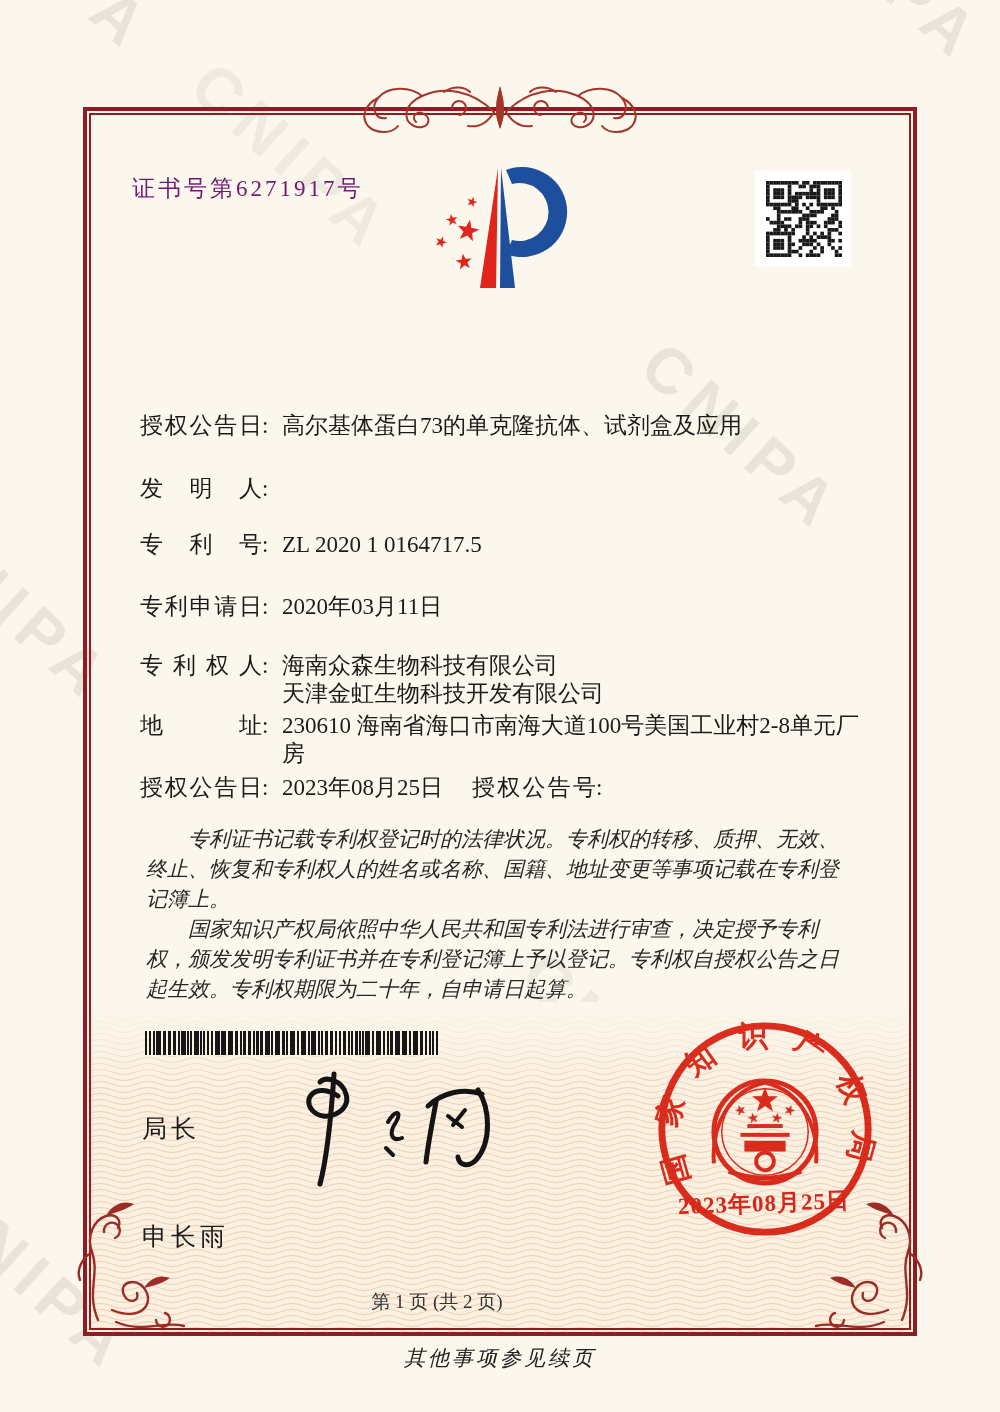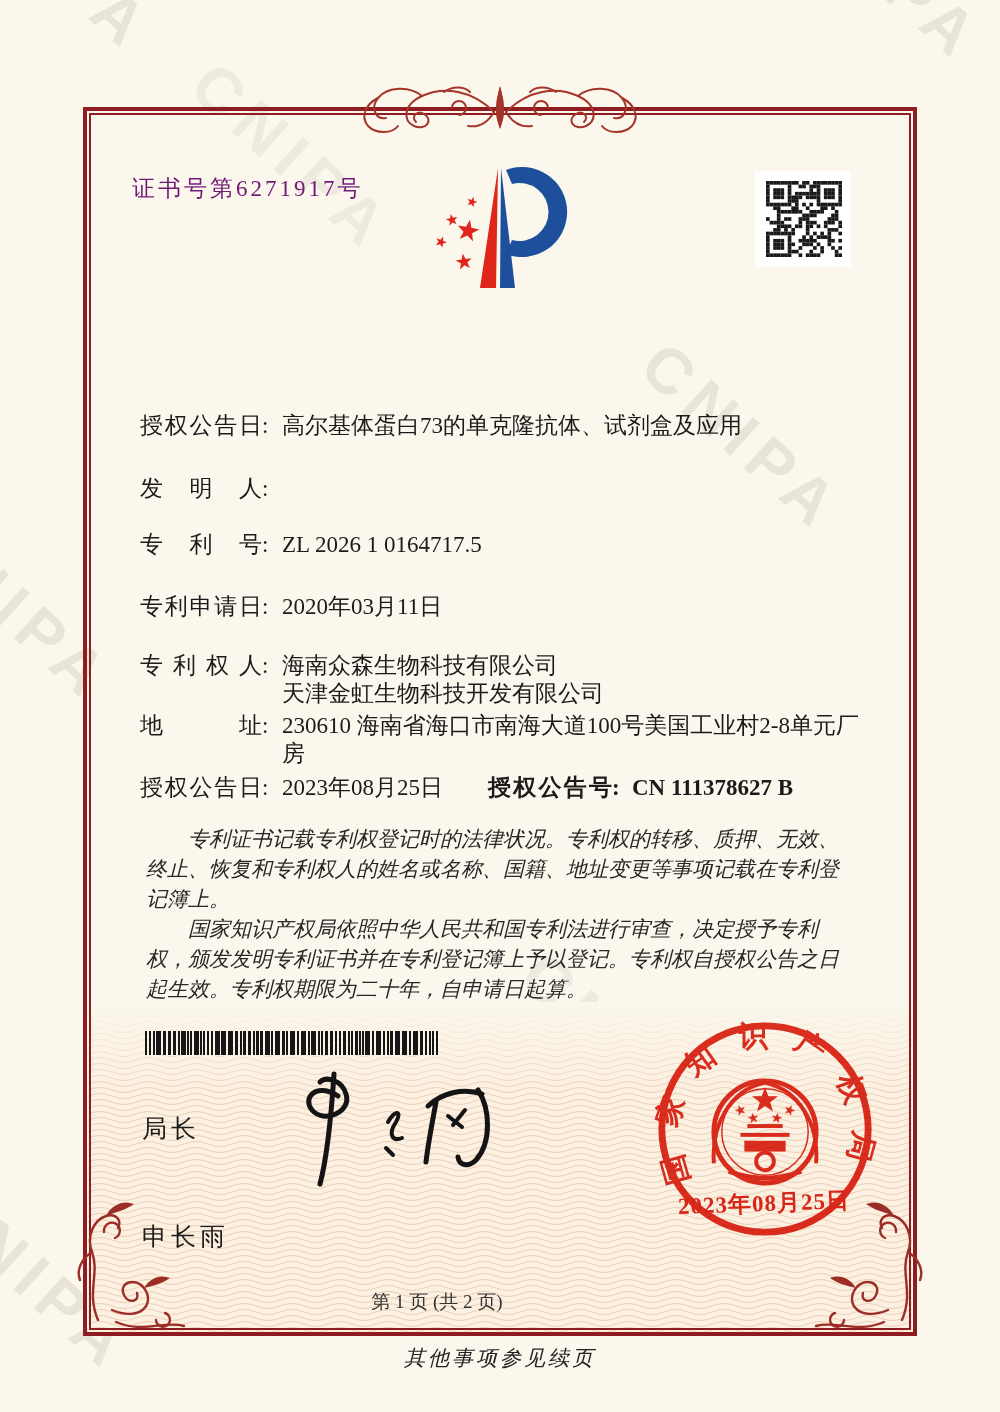--- a/index.html
+++ b/index.html
@@ -32,21 +32,21 @@
              box-sizing:border-box;color:#141414;}
 
   .qr-patch{position:absolute;left:755px;top:171px;width:96px;height:96px;background:#ffffff;}
   .qr{position:absolute;left:766px;top:181px;}
 
   .row{position:absolute;left:140px;display:flex;align-items:flex-start;
        font-size:23px;color:#1b1b1b;line-height:28px;}
   .flabel{width:122px;text-align:justify;text-align-last:justify;}
   .fcolon{width:10px;margin-right:10px;}
   .fvalue{width:596px;white-space:pre-line;}
-  .row2{left:488px;font-weight:bold;}
+  .row2{left:472px;}
   .row2 .flabel{width:124px;}
   .row2 .fvalue{width:260px;}
 
   .paras{position:absolute;left:146px;top:824px;width:712px;font-size:21px;
          line-height:30px;color:#272727;font-style:italic;}
   .paras p{margin:0;text-indent:2em;}
 
   .barcode{position:absolute;left:145px;top:1031px;height:24px;display:flex;align-items:stretch;}
   .barcode div{background:#161616;}
 
@@ -437,21 +437,21 @@
     <div class="fcolon">:</div>
     <div class="fvalue">高尔基体蛋白73的单克隆抗体、试剂盒及应用</div>
   </div>
   <div class="row" style="top:475px">
     <div class="flabel">发明人</div>
     <div class="fcolon">:</div>
   </div>
   <div class="row" style="top:531px">
     <div class="flabel">专利号</div>
     <div class="fcolon">:</div>
-    <div class="fvalue">ZL 2026 1 0164717.5</div>
+    <div class="fvalue">ZL 2020 1 0164717.5</div>
   </div>
   <div class="row" style="top:593px">
     <div class="flabel">专利申请日</div>
     <div class="fcolon">:</div>
     <div class="fvalue">2020年03月11日</div>
   </div>
   <div class="row" style="top:652px">
     <div class="flabel">专利权人</div>
     <div class="fcolon">:</div>
     <div class="fvalue">海南众森生物科技有限公司
@@ -463,21 +463,20 @@
     <div class="fvalue" style="width:592px">230610 海南省海口市南海大道100号美国工业村2-8单元厂房</div>
   </div>
   <div class="row" style="top:774px">
     <div class="flabel">授权公告日</div>
     <div class="fcolon">:</div>
     <div class="fvalue" style="width:190px">2023年08月25日</div>
   </div>
   <div class="row row2" style="top:774px">
     <div class="flabel">授权公告号</div>
     <div class="fcolon">:</div>
-    <div class="fvalue">CN 111378627 B</div>
   </div>
 
   <div class="paras">
     <p>专利证书记载专利权登记时的法律状况。专利权的转移、质押、无效、终止、恢复和专利权人的姓名或名称、国籍、地址变更等事项记载在专利登记簿上。</p>
     <p>国家知识产权局依照中华人民共和国专利法进行审查，决定授予专利权，颁发发明专利证书并在专利登记簿上予以登记。专利权自授权公告之日起生效。专利权期限为二十年，自申请日起算。</p>
   </div>
 
   <div class="barcode">
       <div style="width: 2px; margin-right: 2px;"></div>
       <div style="width: 2px; margin-right: 2px;"></div>

